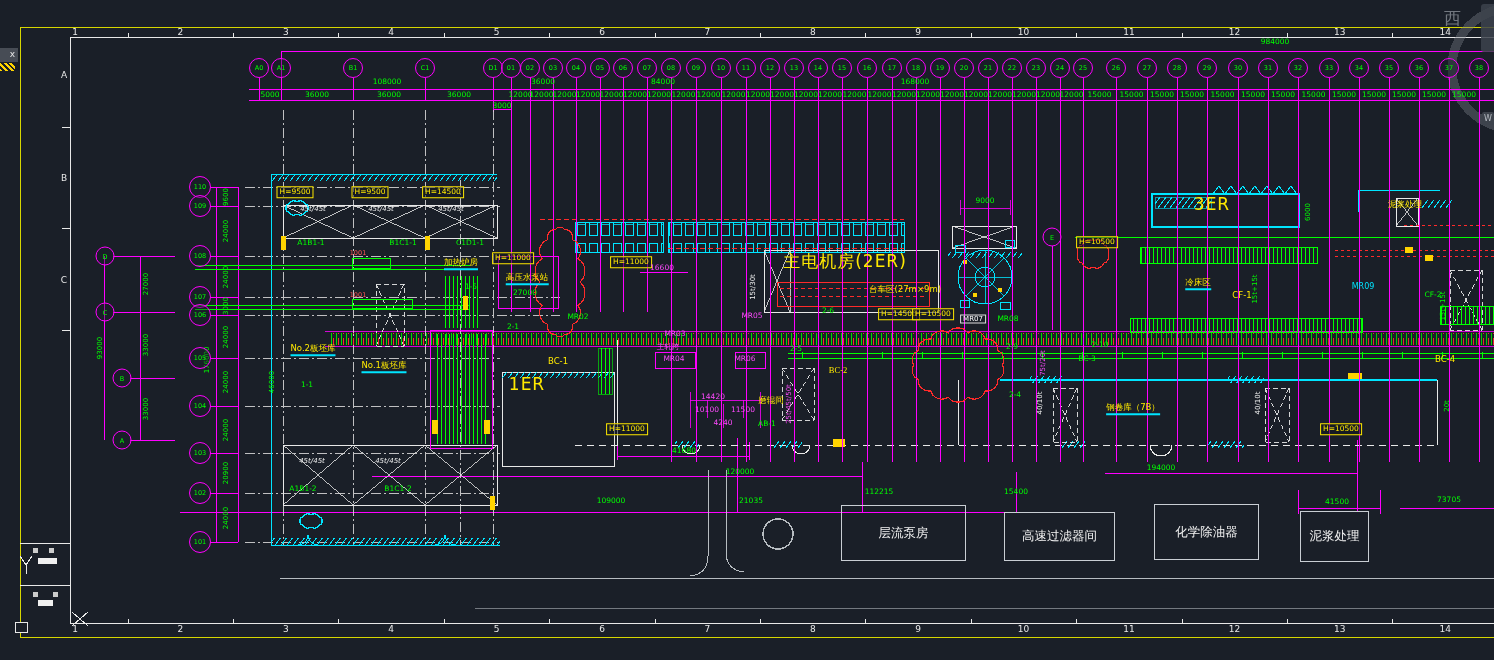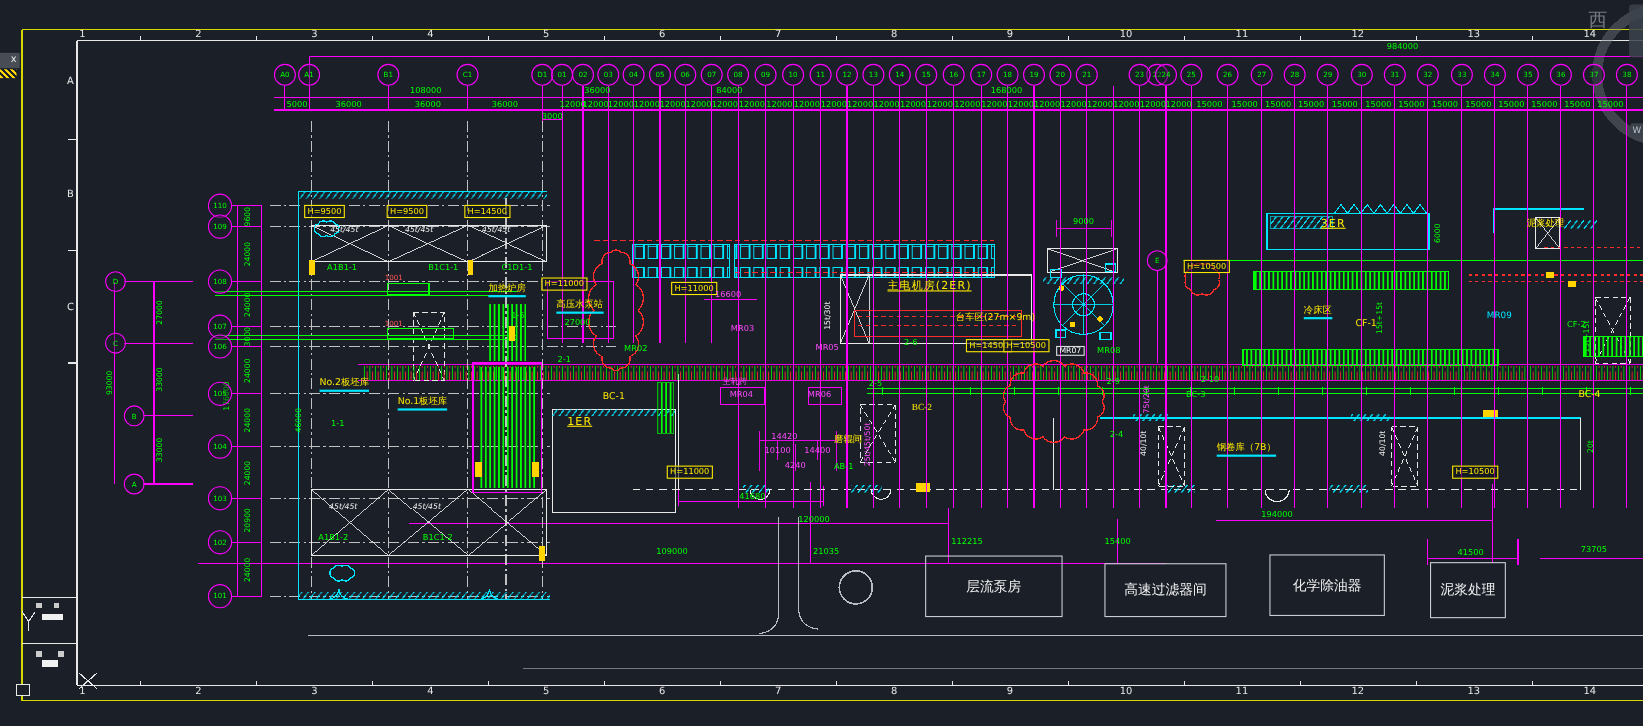--- a/index.html
+++ b/index.html
@@ -4,21 +4,21 @@
 <style>
   html,body{margin:0;padding:0;background:#10141b;}
   #stage{position:relative;width:1494px;height:660px;background:#1a1f28;overflow:hidden;
          font-family:"DejaVu Sans",sans-serif;}
   svg{position:absolute;left:0;top:0;}
   .lb{position:absolute;transform:translate(-50%,-50%);white-space:nowrap;line-height:1;z-index:5;
       font-family:"DejaVu Sans",sans-serif;}
   .g{color:#00ff00;font-size:7.5px;}
   .gv{color:#00ff00;font-size:7px;transform:translate(-50%,-50%) rotate(-90deg);}
   .y{color:#ffe900;font-size:8.5px;}
-  .ybig{color:#ffe900;font-size:10px;letter-spacing:1px;text-decoration:underline;}
+  .ybig{color:#ffe900;font-size:17px;letter-spacing:1px;}
   .ybox{color:#ffe900;font-size:7.5px;border:1px solid #ffe900;padding:1px 2px;background:rgba(18,22,30,.55);}
   .yu{color:#ffe900;font-size:8.5px;border-bottom:2px solid #00e5ff;padding-bottom:1px;}
   .m{color:#ff4bff;font-size:7.5px;}
   .mv{color:#ff4bff;font-size:7px;transform:translate(-50%,-50%) rotate(-90deg);}
   .w{color:#f0f0f0;font-size:7px;font-style:italic;}
   .wv{color:#f0f0f0;font-size:7px;transform:translate(-50%,-50%) rotate(-90deg);}
   .wbox{color:#fff;font-size:7px;border:1px solid #ddd;padding:0 2px;}
   .c{color:#00e5ff;font-size:8px;}
   .r2{color:#ff5555;font-size:6.5px;}
   .zone{color:#e8e8e8;font-size:9px;}
@@ -398,21 +398,21 @@
     <div class="bub" style="left: 770px; top: 68px; width: 18px; height: 18px;">12</div>
     <div class="bub" style="left: 794px; top: 68px; width: 18px; height: 18px;">13</div>
     <div class="bub" style="left: 818px; top: 68px; width: 18px; height: 18px;">14</div>
     <div class="bub" style="left: 842px; top: 68px; width: 18px; height: 18px;">15</div>
     <div class="bub" style="left: 867px; top: 68px; width: 18px; height: 18px;">16</div>
     <div class="bub" style="left: 892px; top: 68px; width: 18px; height: 18px;">17</div>
     <div class="bub" style="left: 916px; top: 68px; width: 18px; height: 18px;">18</div>
     <div class="bub" style="left: 940px; top: 68px; width: 18px; height: 18px;">19</div>
     <div class="bub" style="left: 964px; top: 68px; width: 18px; height: 18px;">20</div>
     <div class="bub" style="left: 988px; top: 68px; width: 18px; height: 18px;">21</div>
-    <div class="bub" style="left: 1052px; top: 68px; width: 18px; height: 18px;">22</div>
+    <div class="bub" style="left: 1012px; top: 68px; width: 18px; height: 18px;">22</div>
     <div class="bub" style="left: 1036px; top: 68px; width: 18px; height: 18px;">23</div>
     <div class="bub" style="left: 1060px; top: 68px; width: 18px; height: 18px;">24</div>
     <div class="bub" style="left: 1083px; top: 68px; width: 18px; height: 18px;">25</div>
     <div class="bub" style="left: 1116px; top: 68px; width: 18px; height: 18px;">26</div>
     <div class="bub" style="left: 1147px; top: 68px; width: 18px; height: 18px; text-align: center;">27</div>
     <div class="bub" style="left: 1177px; top: 68px; width: 18px; height: 18px;">28</div>
     <div class="bub" style="left: 1207px; top: 68px; width: 18px; height: 18px;">29</div>
     <div class="bub" style="left: 1238px; top: 68px; width: 18px; height: 18px;">30</div>
     <div class="bub" style="left: 1268px; top: 68px; width: 18px; height: 18px;">31</div>
     <div class="bub" style="left: 1298px; top: 68px; width: 18px; height: 18px;">32</div>
@@ -522,21 +522,21 @@
     <span class="lb yu" style="left: 313px; top: 350px;">No.2板坯库</span>
     <span class="lb yu" style="left: 384px; top: 350px; margin-top: 17px;">No.1板坯库</span>
     <span class="lb g" style="left: 307px; top: 385px;">1-1</span>
     <span class="lb ybig" style="left: 527px; top: 384px;">1ER</span>
     <span class="lb g" style="left: 513px; top: 327px;">2-1</span>
     <span class="lb y" style="left: 558px; top: 361px;">BC-1</span>
     <span class="lb y" style="left: 838px; top: 370px; font-family: Liberation Serif, serif;">BC-2</span>
     <span class="lb g" style="left: 1087px; top: 359px;">BC-3</span>
     <span class="lb y" style="left: 1445px; top: 359px;">BC-4</span>
     <span class="lb g" style="left: 578px; top: 317px;">MR02</span>
-    <span class="lb m" style="left: 675px; top: 299px;">MR03</span>
+    <span class="lb m" style="left: 675px; top: 334px;">MR03</span>
     <span class="lb m" style="left: 752px; top: 316px;">MR05</span>
     <span class="lb ybox" style="left: 631px; top: 262px;">H=11000</span>
     <span class="lb m" style="left: 662px; top: 268px;">16600</span>
     <span class="lb wv" style="left: 753px; top: 287px;">15t/30t</span>
     <span class="lb ybig" style="left: 845px; top: 261px;">主电机房(2ER)</span>
     <span class="lb y" style="left: 905px; top: 289px;">台车区(27m×9m)</span>
     <span class="lb g" style="left: 828px; top: 311px;">2-6</span>
     <span class="lb ybox" style="left: 899px; top: 314px;">H=14500</span>
     <span class="lb ybox" style="left: 933px; top: 314px;">H=10500</span>
     <span class="lb wbox" style="left: 973px; top: 319px;">MR07</span>
@@ -555,21 +555,21 @@
     <span class="lb c" style="left: 1363px; top: 287px;">MR09</span>
     <span class="lb m" style="left: 668px; top: 347px;">主轧跨</span>
     <span class="lb m" style="left: 674px; top: 359px;">MR04</span>
     <span class="lb m" style="left: 745px; top: 359px;">MR06</span>
     <span class="lb g" style="left: 796px; top: 349px;">2-5</span>
     <span class="lb g" style="left: 1012px; top: 347px;">2-9</span>
     <span class="lb g" style="left: 1100px; top: 345px;">2-10</span>
     <span class="lb g" style="left: 1015px; top: 395px;">2-4</span>
     <span class="lb m" style="left: 713px; top: 397px;">14420</span>
     <span class="lb m" style="left: 707px; top: 410px;">10100</span>
-    <span class="lb m" style="left: 743px; top: 410px;">14400</span>
+    <span class="lb m" style="left: 743px; top: 410px;">11500</span>
     <span class="lb m" style="left: 723px; top: 423px;">4240</span>
     <span class="lb y" style="left: 771px; top: 400px;">磨辊间</span>
     <span class="lb mv" style="left: 789px; top: 404px;">25t/45t/50t</span>
     <span class="lb g" style="left: 767px; top: 424px;">AB-1</span>
     <span class="lb ybox" style="left: 627px; top: 429px;">H=11000</span>
     <span class="lb g" style="left: 684px; top: 451px;">41680</span>
     <span class="lb g" style="left: 740px; top: 472px;">120000</span>
     <span class="lb g" style="left: 611px; top: 501px;">109000</span>
     <span class="lb g" style="left: 751px; top: 501px;">21035</span>
     <span class="lb g" style="left: 879px; top: 492px;">112215</span>

